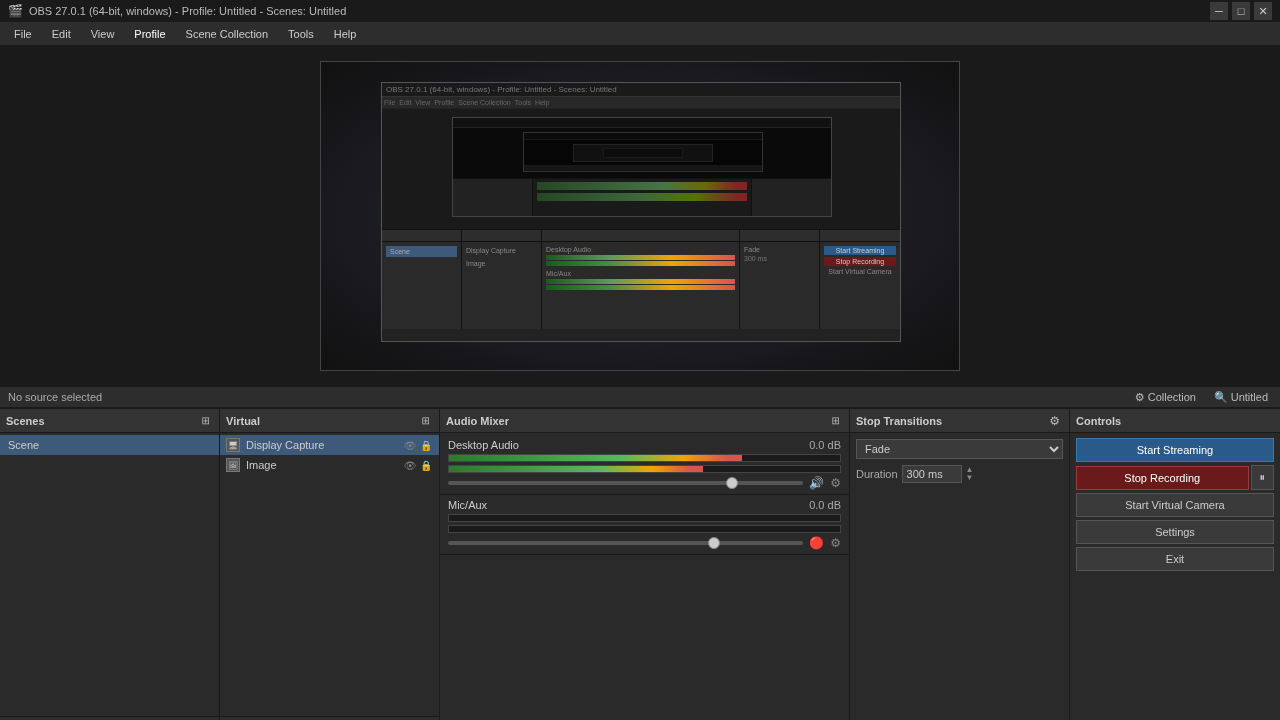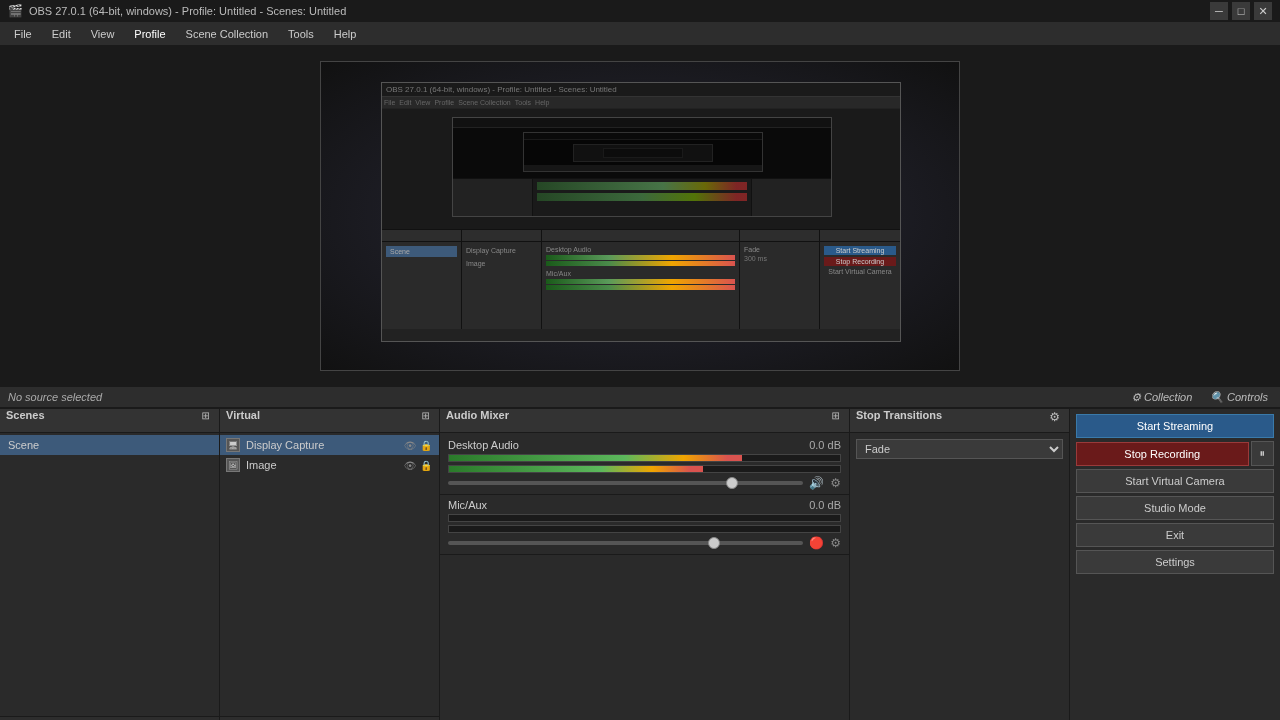--- a/index.html
+++ b/index.html
@@ -79,21 +79,20 @@
       background: #2d2d2d;
       height: 22px;
       display: flex;
       align-items: center;
       padding: 0 8px;
       gap: 10px;
       border-top: 1px solid #1a1a1a;
       border-bottom: 1px solid #1a1a1a;
       font-size: 11px;
       color: #999;
-      font-style: italic;
     }
     .source-bar-label { color: #aaa; }
     .prop-filter-btn {
       display: flex; align-items: center; gap: 3px;
       cursor: pointer; color: #bbb;
       padding: 1px 4px;
       border-radius: 2px;
     }
 
     
@@ -107,20 +106,21 @@
     .panel {
       display: flex;
       flex-direction: column;
       border-right: 1px solid #1a1a1a;
     }
 
     .panel-header {
       background: #333;
       height: 24px;
       display: flex;
+      align-items: center;
       justify-content: space-between;
       padding: 0 6px;
       border-bottom: 1px solid #1a1a1a;
       flex-shrink: 0;
     }
     .panel-title {
       font-size: 11px;
       color: #ccc;
       font-weight: bold;
     }
@@ -464,21 +464,21 @@
 
 <div class="source-bar">
   <span class="source-bar-label">No source selected</span>
   <span style="flex:1;"></span>
   <div class="prop-filter-btn">
     <span>⚙</span>
     <span>Collection</span>
   </div>
   <div class="prop-filter-btn">
     <span>🔍</span>
-    <span>Controls</span>
+    <span>Untitled</span>
   </div>
 </div>
 
 <div class="bottom-panels">
 
   <div class="panel scenes-panel">
     <div class="panel-header">
       <span class="panel-title">Scenes</span>
       <span class="panel-btn expand-icon">⊞</span>
     </div>
@@ -581,30 +581,40 @@
       <span class="panel-title">Stop Transitions</span>
       <span class="panel-btn">⚙</span>
     </div>
     <div class="panel-content">
       <select class="transition-select">
         <option>Fade</option>
         <option>Cut</option>
         <option>Swipe</option>
         <option>Slide</option>
       </select>
+      <div class="duration-row">
+        <span class="duration-label">Duration</span>
+        <input class="duration-input" value="300 ms" style="">
+        <div class="duration-arrows">
+          <span class="duration-arrow">▲</span>
+          <span class="duration-arrow">▼</span>
+        </div>
+      </div>
     </div>
   </div>
 
   <div class="panel controls-panel">
+    <div class="panel-header">
+      <span class="panel-title">Controls</span>
+    </div>
     <div class="panel-content">
       <button class="control-btn streaming">Start Streaming</button>
       <div class="control-btn-row">
         <button class="control-btn-main">Stop Recording</button>
         <button class="control-btn-pause">⏸</button>
       </div>
       <button class="control-btn">Start Virtual Camera</button>
-      <button class="control-btn">Studio Mode</button>
+      <button class="control-btn">Settings</button>
       <button class="control-btn">Exit</button>
-      <button class="control-btn">Settings</button>
     </div>
   </div>
 
 </div>
 
 </body></html>

